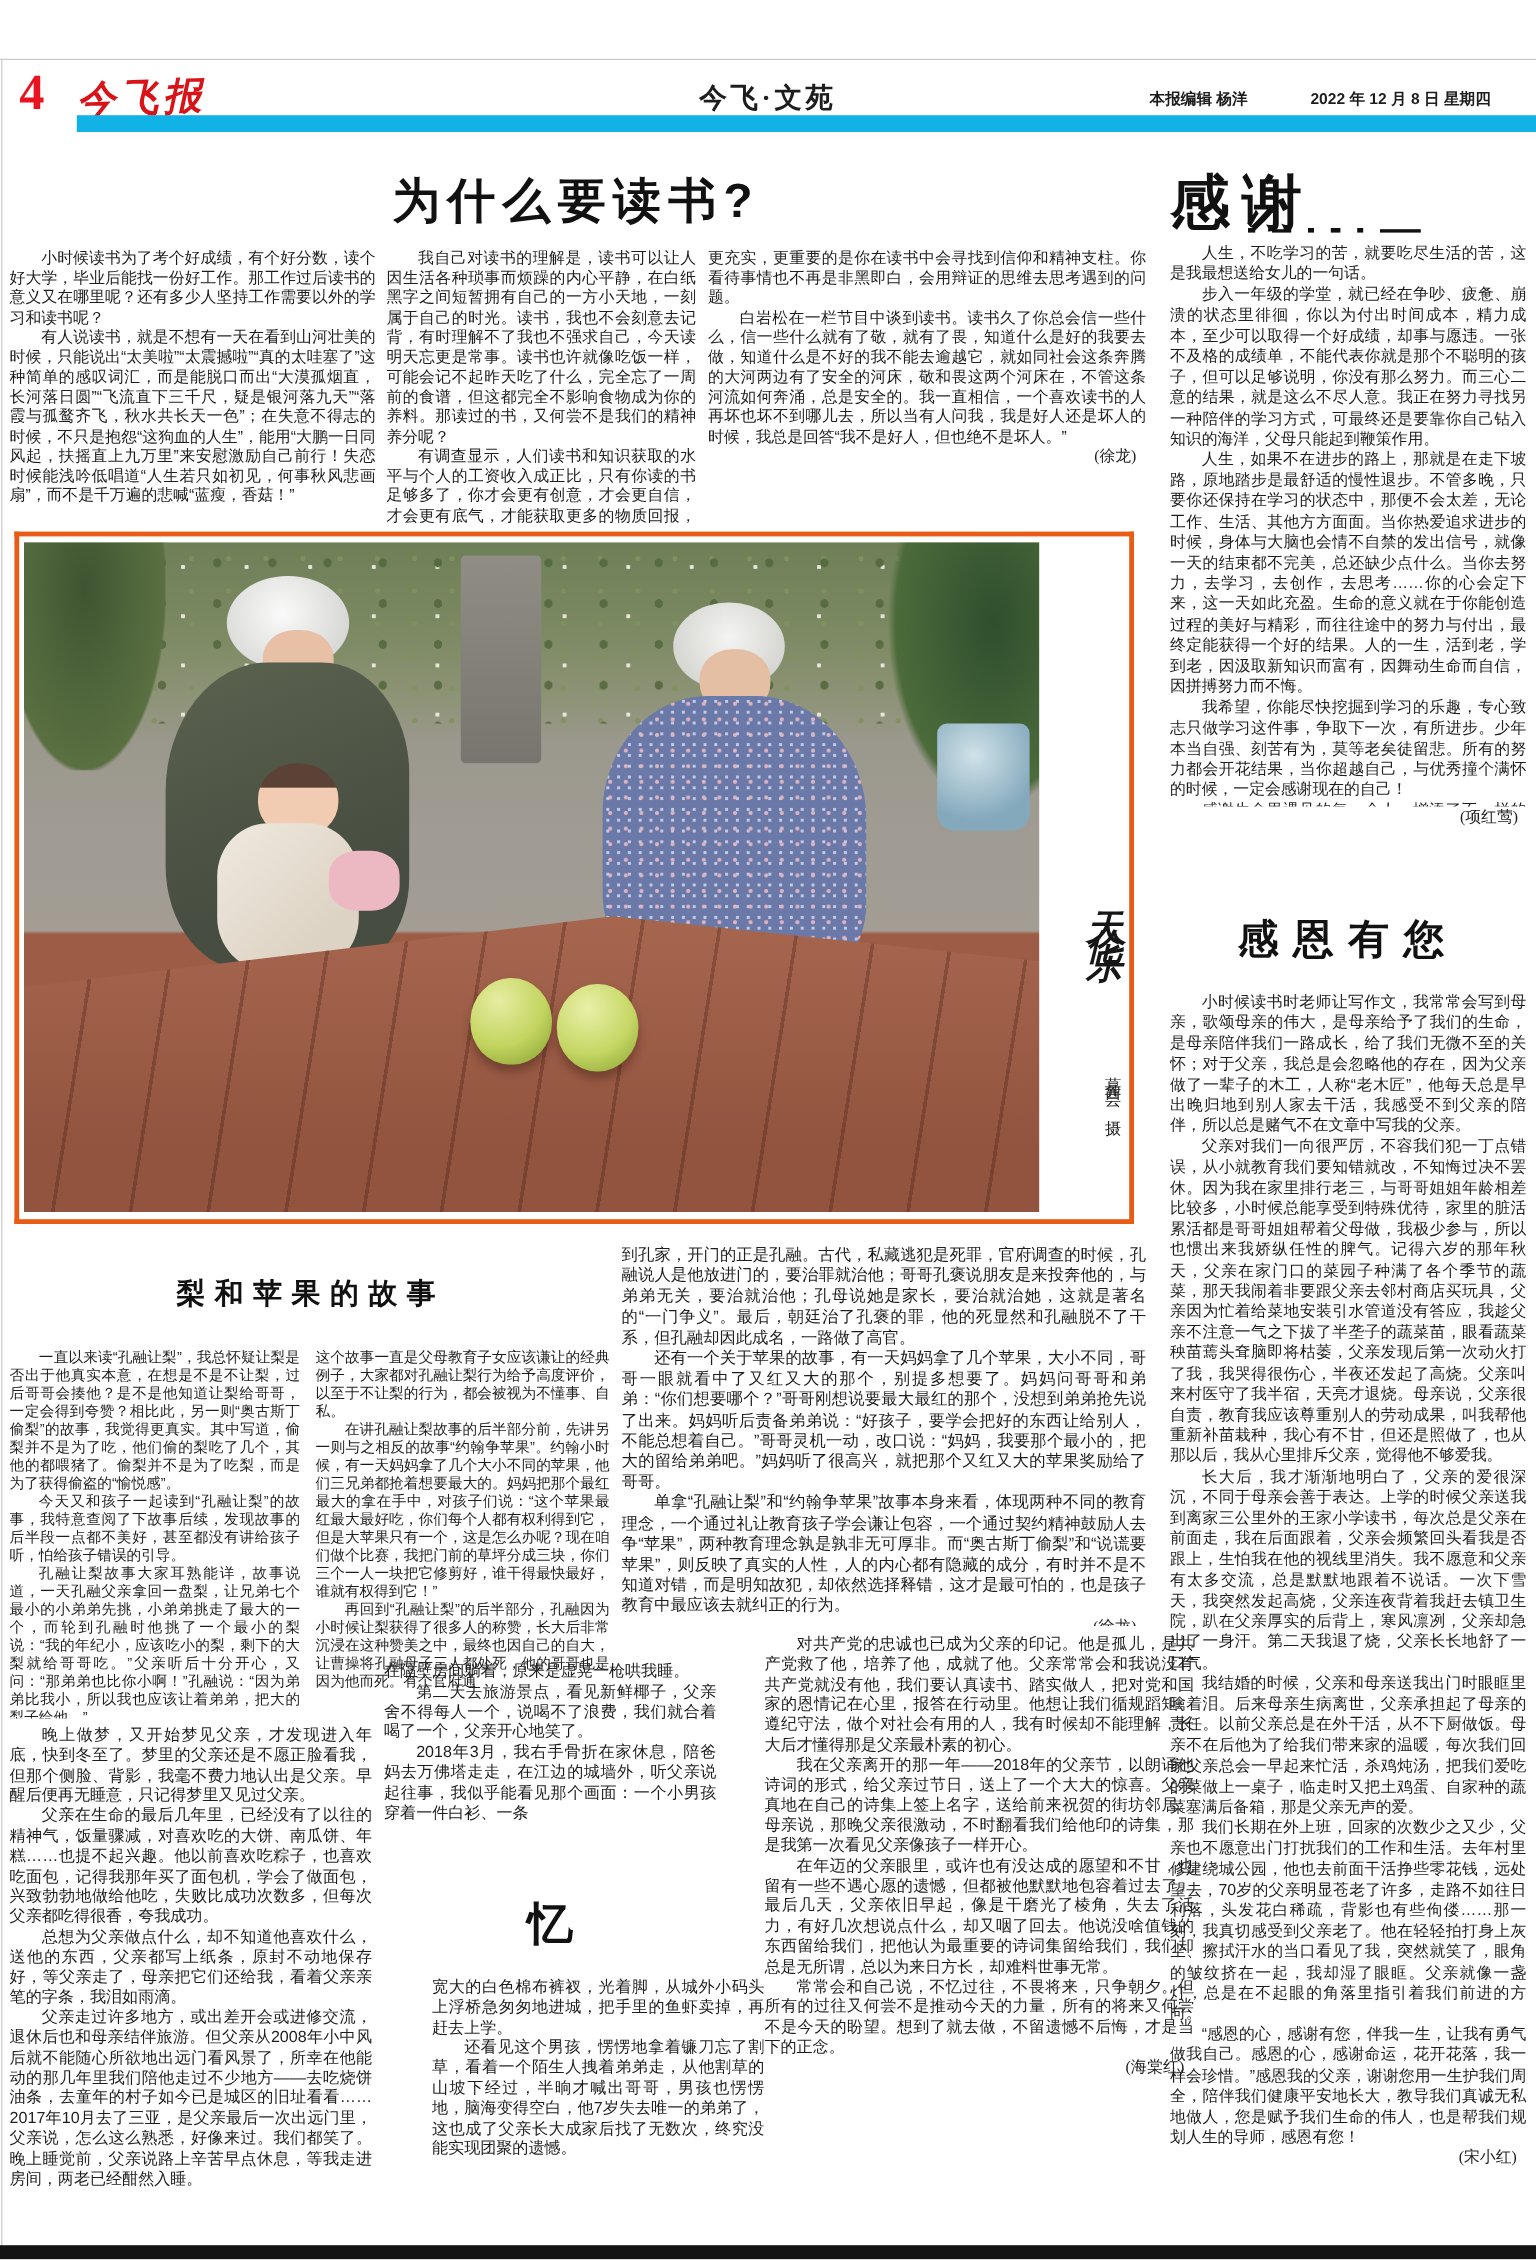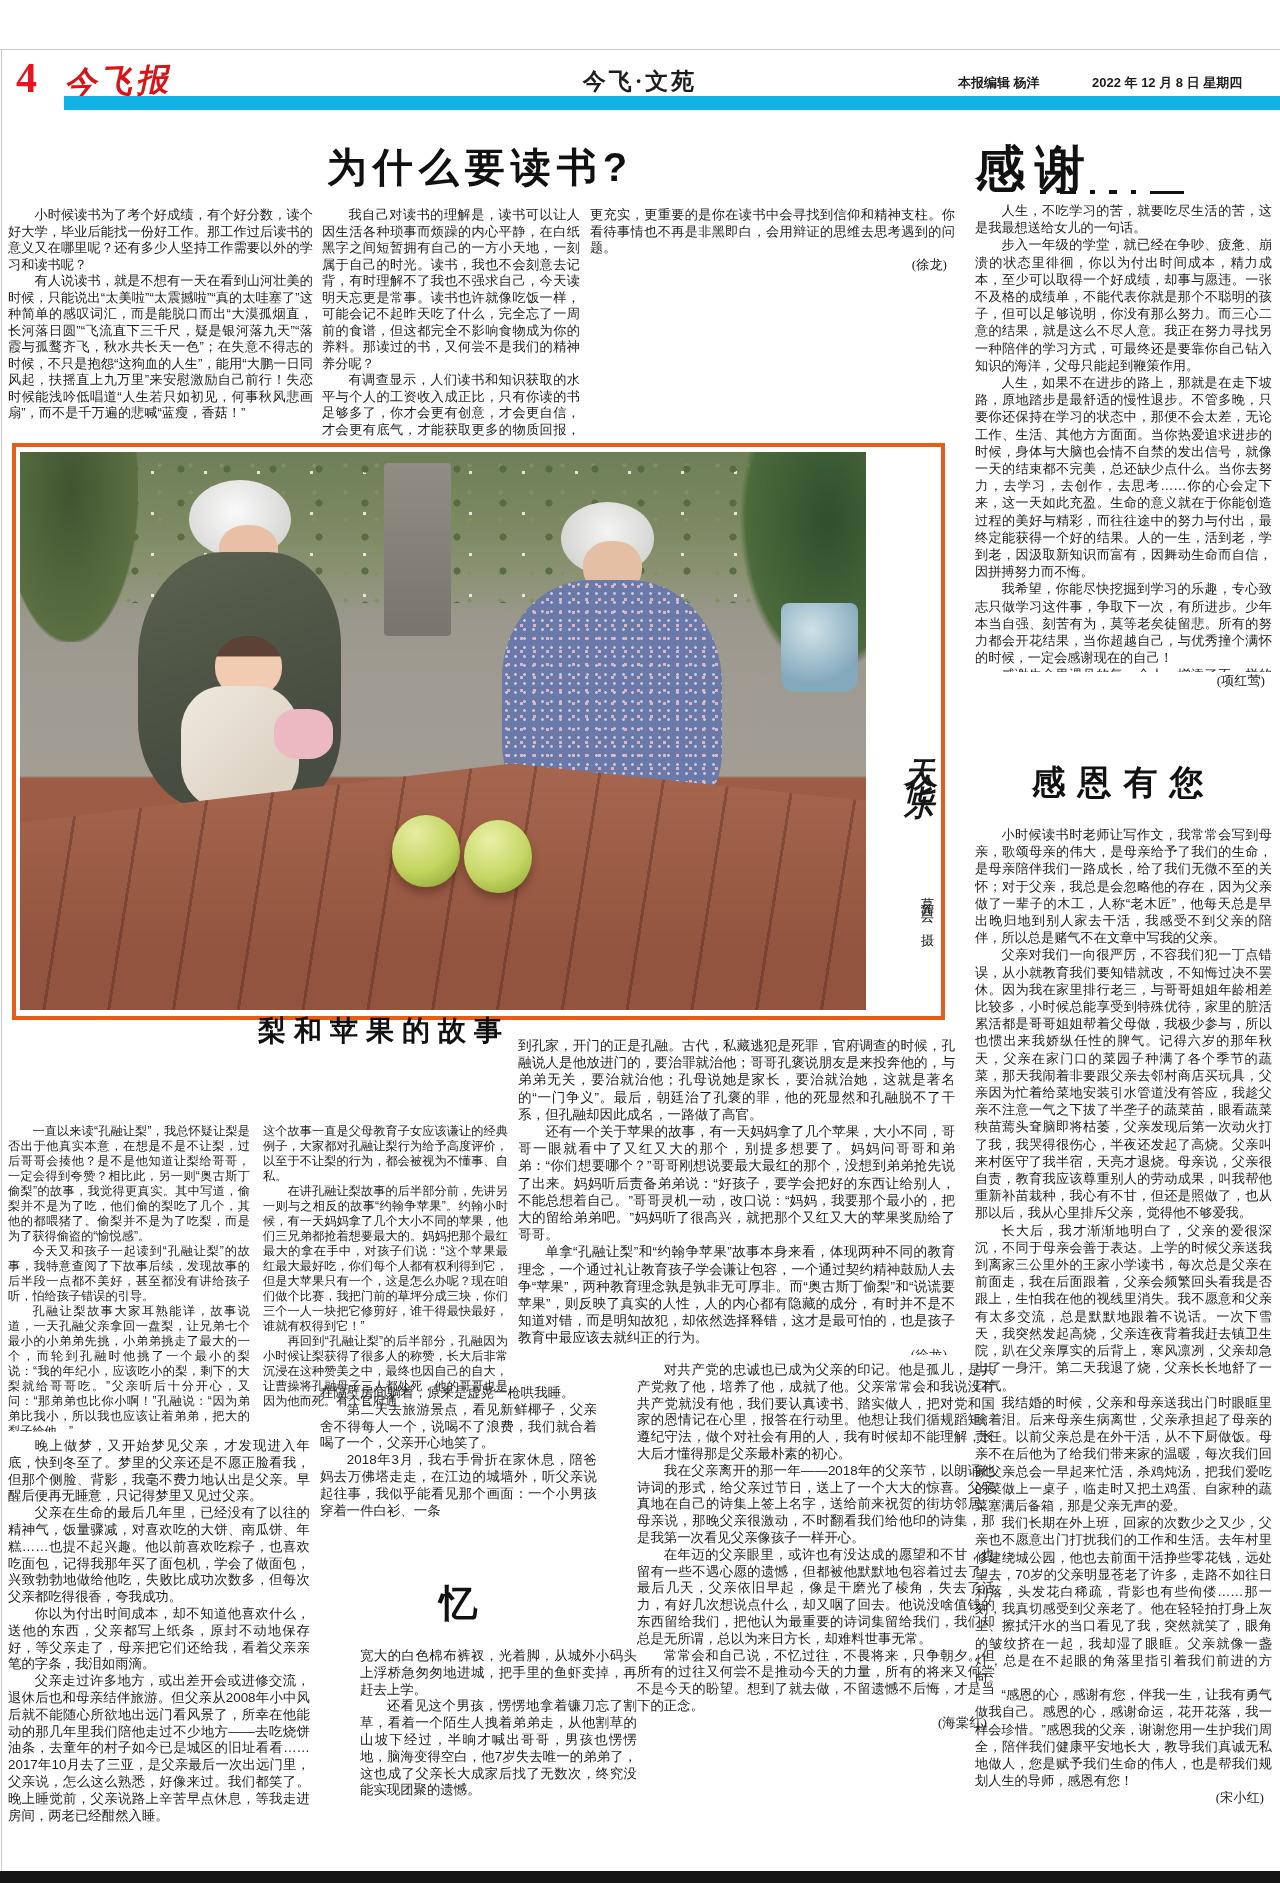--- a/index.html
+++ b/index.html
@@ -63,20 +63,21 @@
   <div class="col a1" style="left:8px;top:207px;width:305px;height:232px;overflow:hidden;">
       <p class="para">小时候读书为了考个好成绩，有个好分数，读个好大学，毕业后能找一份好工作。那工作过后读书的意义又在哪里呢？还有多少人坚持工作需要以外的学习和读书呢？</p>
       <p class="para">有人说读书，就是不想有一天在看到山河壮美的时候，只能说出“太美啦”“太震撼啦”“真的太哇塞了”这种简单的感叹词汇，而是能脱口而出“大漠孤烟直，长河落日圆”“飞流直下三千尺，疑是银河落九天”“落霞与孤鹜齐飞，秋水共长天一色”；在失意不得志的时候，不只是抱怨“这狗血的人生”，能用“大鹏一日同风起，扶摇直上九万里”来安慰激励自己前行！失恋时候能浅吟低唱道“人生若只如初见，何事秋风悲画扇”，而不是千万遍的悲喊“蓝瘦，香菇！”</p>
     </div>
   <div class="col a1" style="left:322px;top:207px;width:258px;height:232px;overflow:hidden;">
       <p class="para">我自己对读书的理解是，读书可以让人因生活各种琐事而烦躁的内心平静，在白纸黑字之间短暂拥有自己的一方小天地，一刻属于自己的时光。读书，我也不会刻意去记背，有时理解不了我也不强求自己，今天读明天忘更是常事。读书也许就像吃饭一样，可能会记不起昨天吃了什么，完全忘了一周前的食谱，但这都完全不影响食物成为你的养料。那读过的书，又何尝不是我们的精神养分呢？</p>
       <p class="para">有调查显示，人们读书和知识获取的水平与个人的工资收入成正比，只有你读的书足够多了，你才会更有创意，才会更自信，才会更有底气，才能获取更多的物质回报，在感情方面更是一个充沛的过程，你的依靠会</p>
     </div>
   <div class="col a1" style="left:590px;top:207px;width:365px;height:232px;overflow:hidden;">
     <p class="ni">更充实，更重要的是你在读书中会寻找到信仰和精神支柱。你看待事情也不再是非黑即白，会用辩证的思维去思考遇到的问题。</p>
+    <span><p class="para">白岩松在一栏节目中谈到读书。读书久了你总会信一些什么，信一些什么就有了敬，就有了畏，知道什么是好的我要去做，知道什么是不好的我不能去逾越它，就如同社会这条奔腾的大河两边有了安全的河床，敬和畏这两个河床在，不管这条河流如何奔涌，总是安全的。我一直相信，一个喜欢读书的人再坏也坏不到哪儿去，所以当有人问我，我是好人还是坏人的时候，我总是回答“我不是好人，但也绝不是坏人。”</p></span>
     <p class="sig">(徐龙)</p>
   </div>
 
   <div class="atitle" style="left:960px;top:136px;width:150px;font-size:50px;letter-spacing:10px;">感谢</div>
   <div class="abs" id="clipped-subtitle">
     <div style="width:6px;height:4px;"></div>
     <div style="width:16px;height:3px;"></div>
     <div style="width:5px;height:4px;"></div>
     <div style="width:8px;height:4px;"></div>
     <div style="width:5px;height:4px;"></div>
@@ -137,40 +138,40 @@
 
     <div class="ph" style="left:44%;top:65%;width:8%;height:13%;border-radius:50% 50% 48% 48%;
          background:radial-gradient(circle at 35% 26%,#e6eda2,#c3d45f 55%,#93ac3c 88%);box-shadow:0 6px 8px rgba(40,20,10,.35);"></div>
     <div class="ph" style="left:52.5%;top:66%;width:8%;height:13%;border-radius:50%;
          background:radial-gradient(circle at 38% 28%,#e9f0a8,#c6d765 55%,#97b03f 88%);box-shadow:0 6px 8px rgba(40,20,10,.35);"></div>
   </div>
 
   <div class="abs" id="caption-title">天伦乐</div>
   <div class="abs" id="caption-credit">葛茜芸　摄</div>
 
-  <div class="atitle" style="left:8px;top:1012px;width:502px;font-size:28px;letter-spacing:8px;text-align:right;">梨和苹果的故事</div>
+  <div class="atitle" style="left:8px;top:1062px;width:502px;font-size:24px;letter-spacing:8px;">梨和苹果的故事</div>
   <div class="col pear" style="left:8px;top:1124px;width:242px;height:308px;overflow:hidden;">
       <p class="para">一直以来读“孔融让梨”，我总怀疑让梨是否出于他真实本意，在想是不是不让梨，过后哥哥会揍他？是不是他知道让梨给哥哥，一定会得到夸赞？相比此，另一则“奥古斯丁偷梨”的故事，我觉得更真实。其中写道，偷梨并不是为了吃，他们偷的梨吃了几个，其他的都喂猪了。偷梨并不是为了吃梨，而是为了获得偷盗的“愉悦感”。</p>
       <p class="para">今天又和孩子一起读到“孔融让梨”的故事，我特意查阅了下故事后续，发现故事的后半段一点都不美好，甚至都没有讲给孩子听，怕给孩子错误的引导。</p>
       <p class="para">孔融让梨故事大家耳熟能详，故事说道，一天孔融父亲拿回一盘梨，让兄弟七个最小的小弟弟先挑，小弟弟挑走了最大的一个，而轮到孔融时他挑了一个最小的梨说：“我的年纪小，应该吃小的梨，剩下的大梨就给哥哥吃。”父亲听后十分开心，又问：“那弟弟也比你小啊！”孔融说：“因为弟弟比我小，所以我也应该让着弟弟，把大的梨子给他。”</p>
     </div>
   <div class="col pear" style="left:263px;top:1124px;width:245px;height:308px;overflow:hidden;">
     <p class="ni">这个故事一直是父母教育子女应该谦让的经典例子，大家都对孔融让梨行为给予高度评价，以至于不让梨的行为，都会被视为不懂事、自私。</p>
     <span><p class="para">在讲孔融让梨故事的后半部分前，先讲另一则与之相反的故事“约翰争苹果”。约翰小时候，有一天妈妈拿了几个大小不同的苹果，他们三兄弟都抢着想要最大的。妈妈把那个最红最大的拿在手中，对孩子们说：“这个苹果最红最大最好吃，你们每个人都有权利得到它，但是大苹果只有一个，这是怎么办呢？现在咱们做个比赛，我把门前的草坪分成三块，你们三个一人一块把它修剪好，谁干得最快最好，谁就有权得到它！”</p><p class="para">再回到“孔融让梨”的后半部分，孔融因为小时候让梨获得了很多人的称赞，长大后非常沉浸在这种赞美之中，最终也因自己的自大，让曹操将孔融母子三人都处死，他的哥哥也是因为他而死。有个官府通</p></span>
   </div>
   <div class="col mid" style="left:518px;top:1037px;width:437px;height:318px;overflow:hidden;">
     <p class="ni">到孔家，开门的正是孔融。古代，私藏逃犯是死罪，官府调查的时候，孔融说人是他放进门的，要治罪就治他；哥哥孔褒说朋友是来投奔他的，与弟弟无关，要治就治他；孔母说她是家长，要治就治她，这就是著名的“一门争义”。最后，朝廷治了孔褒的罪，他的死显然和孔融脱不了干系，但孔融却因此成名，一路做了高官。</p>
     <span><p class="para">还有一个关于苹果的故事，有一天妈妈拿了几个苹果，大小不同，哥哥一眼就看中了又红又大的那个，别提多想要了。妈妈问哥哥和弟弟：“你们想要哪个？”哥哥刚想说要最大最红的那个，没想到弟弟抢先说了出来。妈妈听后责备弟弟说：“好孩子，要学会把好的东西让给别人，不能总想着自己。”哥哥灵机一动，改口说：“妈妈，我要那个最小的，把大的留给弟弟吧。”妈妈听了很高兴，就把那个又红又大的苹果奖励给了哥哥。</p><p class="para">单拿“孔融让梨”和“约翰争苹果”故事本身来看，体现两种不同的教育理念，一个通过礼让教育孩子学会谦让包容，一个通过契约精神鼓励人去争“苹果”，两种教育理念孰是孰非无可厚非。而“奥古斯丁偷梨”和“说谎要苹果”，则反映了真实的人性，人的内心都有隐藏的成分，有时并不是不知道对错，而是明知故犯，却依然选择释错，这才是最可怕的，也是孩子教育中最应该去就纠正的行为。</p></span>
     <p class="sig">(徐龙)</p>
   </div>
 
   <div class="col yi" style="left:8px;top:1438px;width:302px;height:428px;overflow:hidden;">
       <p class="para">晚上做梦，又开始梦见父亲，才发现进入年底，快到冬至了。梦里的父亲还是不愿正脸看我，但那个侧脸、背影，我毫不费力地认出是父亲。早醒后便再无睡意，只记得梦里又见过父亲。</p>
       <p class="para">父亲在生命的最后几年里，已经没有了以往的精神气，饭量骤减，对喜欢吃的大饼、南瓜饼、年糕……也提不起兴趣。他以前喜欢吃粽子，也喜欢吃面包，记得我那年买了面包机，学会了做面包，兴致勃勃地做给他吃，失败比成功次数多，但每次父亲都吃得很香，夸我成功。</p>
-      <p class="para">你以为付出时间成本，却不知道他喜欢什么，送他的东西，父亲都写上纸条，原封不动地保存好，等父亲走了，母亲把它们还给我，看着父亲亲笔的字条，我泪如雨滴。</p>
+      <p class="para">总想为父亲做点什么，却不知道他喜欢什么，送他的东西，父亲都写上纸条，原封不动地保存好，等父亲走了，母亲把它们还给我，看着父亲亲笔的字条，我泪如雨滴。</p>
       <p class="para">父亲走过许多地方，或出差开会或进修交流，退休后也和母亲结伴旅游。但父亲从2008年小中风后就不能随心所欲地出远门看风景了，所幸在他能动的那几年里我们陪他走过不少地方——去吃烧饼油条，去童年的村子如今已是城区的旧址看看……2017年10月去了三亚，是父亲最后一次出远门里，父亲说，怎么这么熟悉，好像来过。我们都笑了。晚上睡觉前，父亲说路上辛苦早点休息，等我走进房间，两老已经酣然入睡。</p>
     </div>
   <div class="col yi" style="left:320px;top:1385px;width:277px;height:182px;overflow:hidden;">
     <p class="ni">在隔壁房间躺着，原来是虚晃一枪哄我睡。</p>
     <span><p class="para">第二天去旅游景点，看见新鲜椰子，父亲舍不得每人一个，说喝不了浪费，我们就合着喝了一个，父亲开心地笑了。</p><p class="para">2018年3月，我右手骨折在家休息，陪爸妈去万佛塔走走，在江边的城墙外，听父亲说起往事，我似乎能看见那个画面：一个小男孩穿着一件白衫、一条</p></span>
   </div>
   <div class="atitle" style="left:320px;top:1578px;width:277px;font-size:38px;">忆</div>
   <div class="col yi" style="left:320px;top:1648px;width:277px;height:220px;overflow:hidden;margin-left:40px;">
     <p class="ni">宽大的白色棉布裤衩，光着脚，从城外小码头上浮桥急匆匆地进城，把手里的鱼虾卖掉，再赶去上学。</p>
     <span><p class="para">还看见这个男孩，愣愣地拿着镰刀忘了割草，看着一个陌生人拽着弟弟走，从他割草的山坡下经过，半晌才喊出哥哥，男孩也愣愣地，脑海变得空白，他7岁失去唯一的弟弟了，这也成了父亲长大成家后找了无数次，终究没能实现团聚的遗憾。</p></span>

